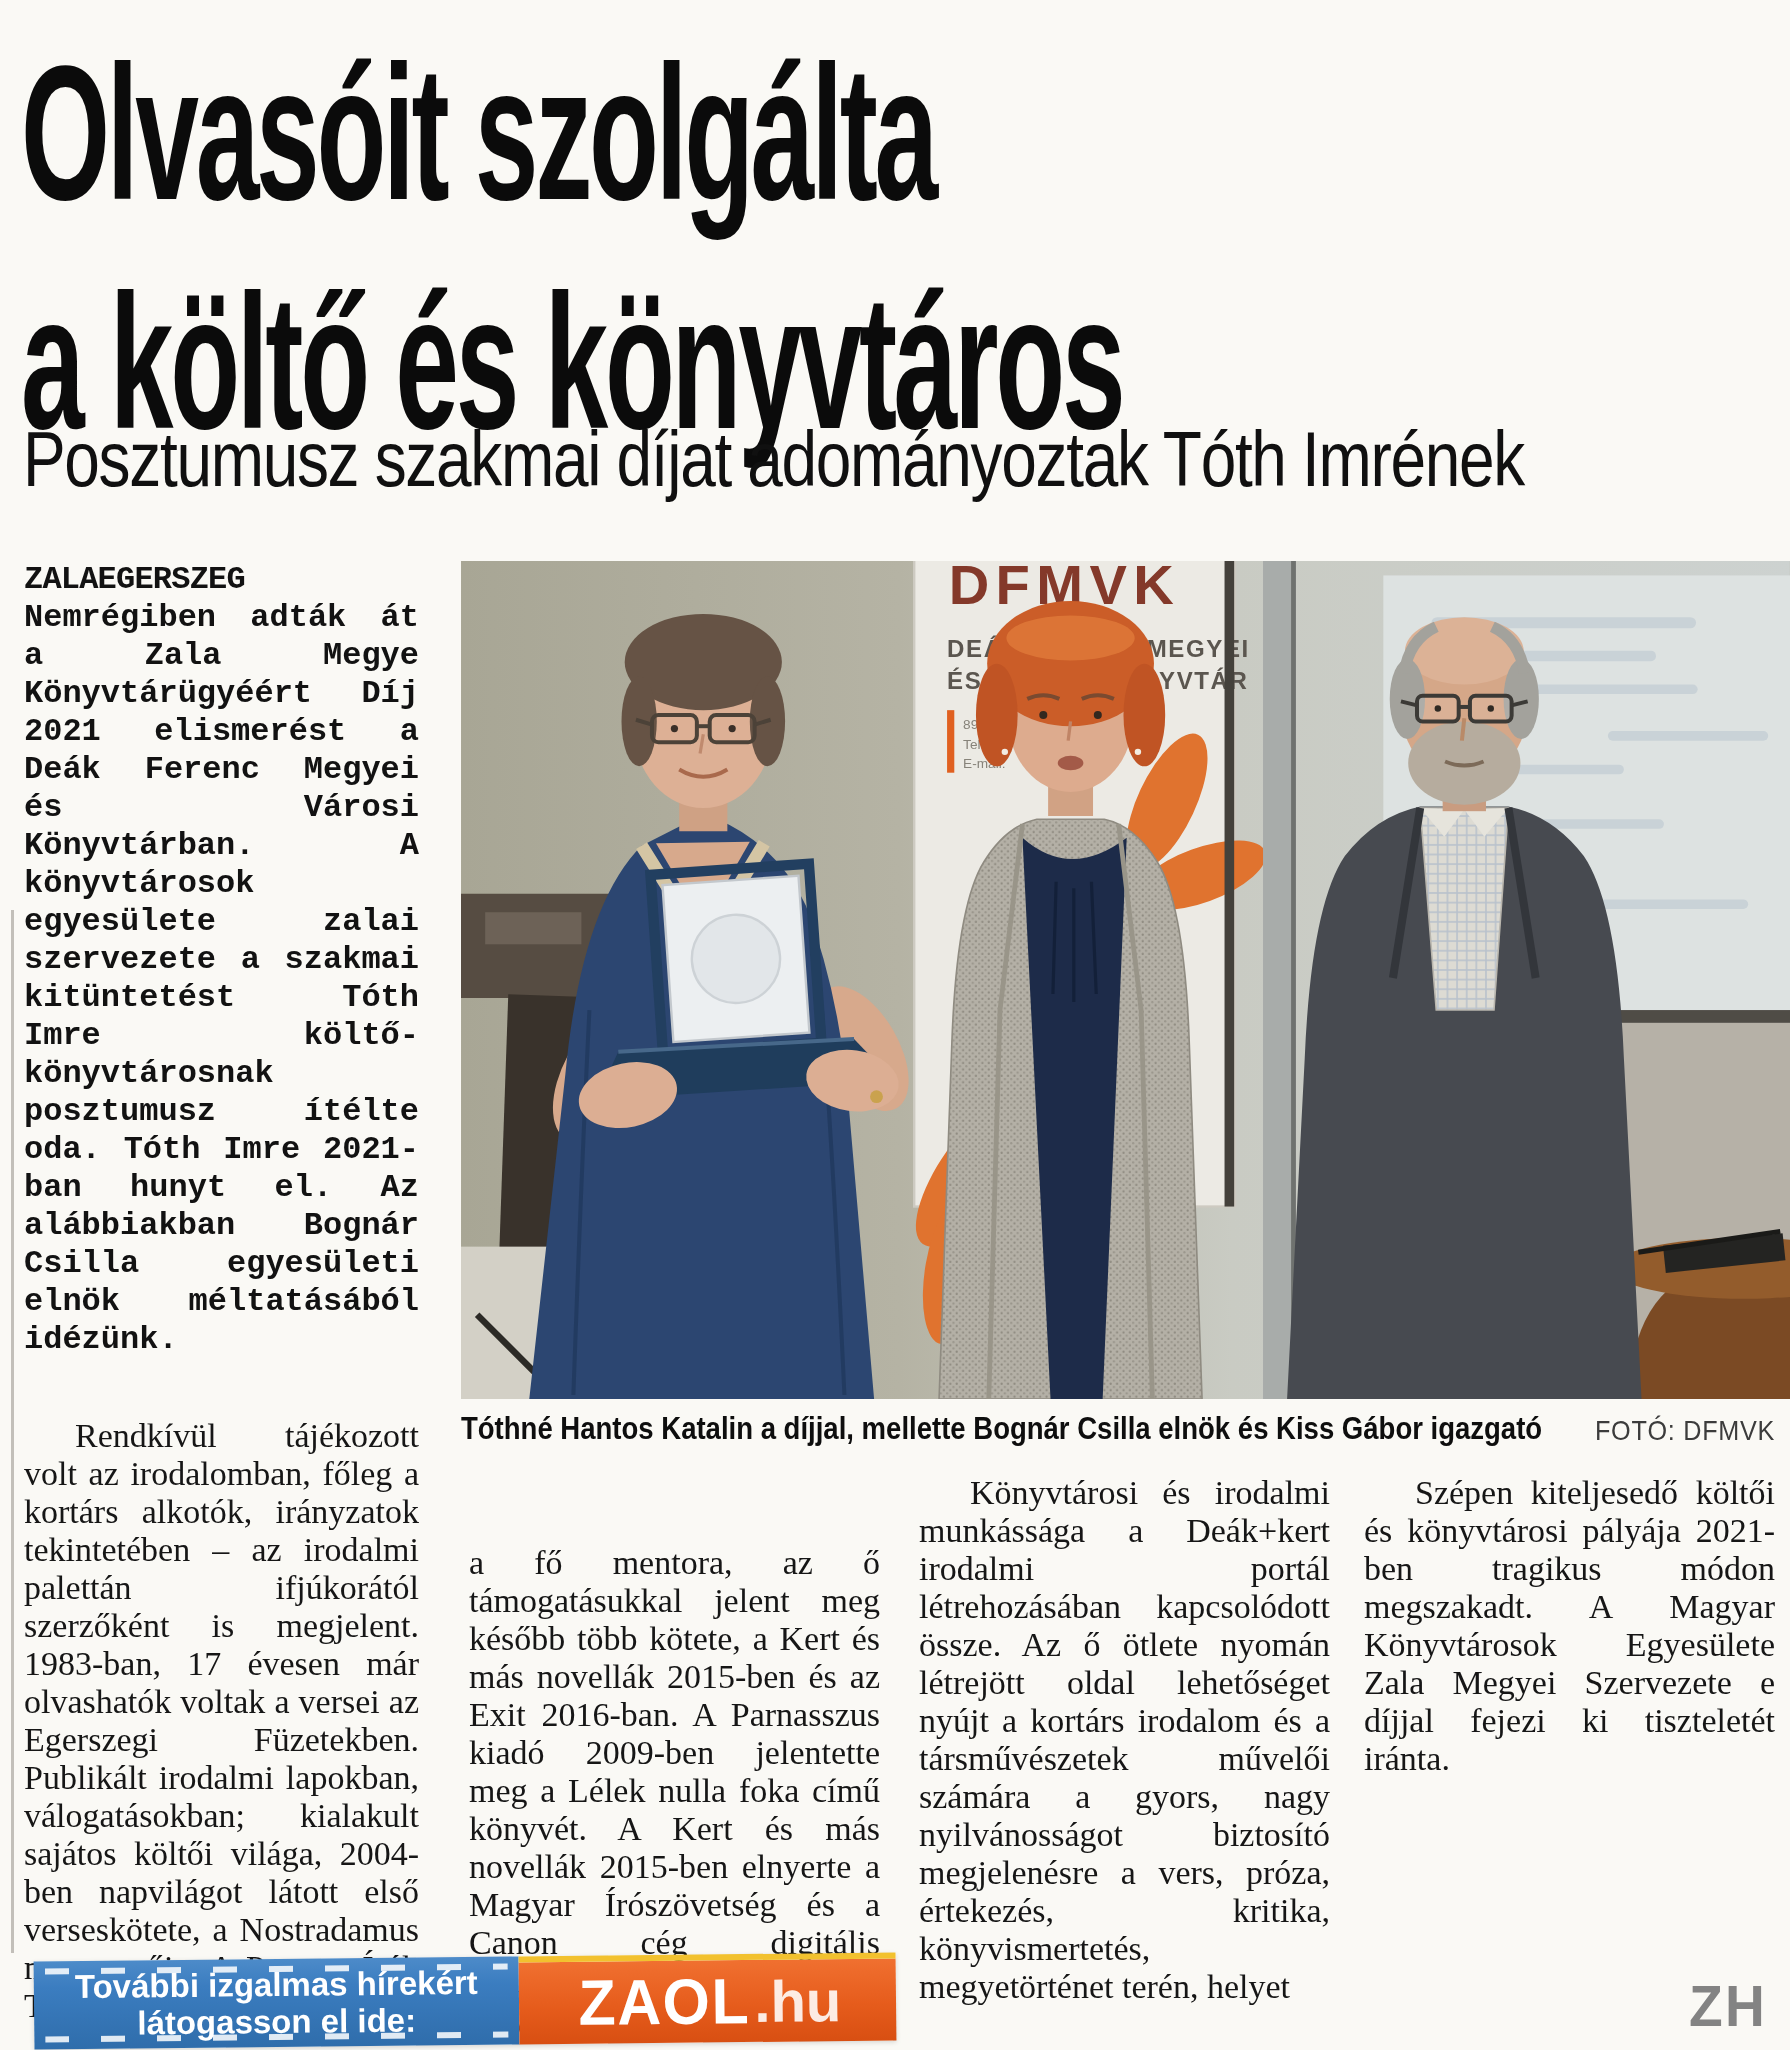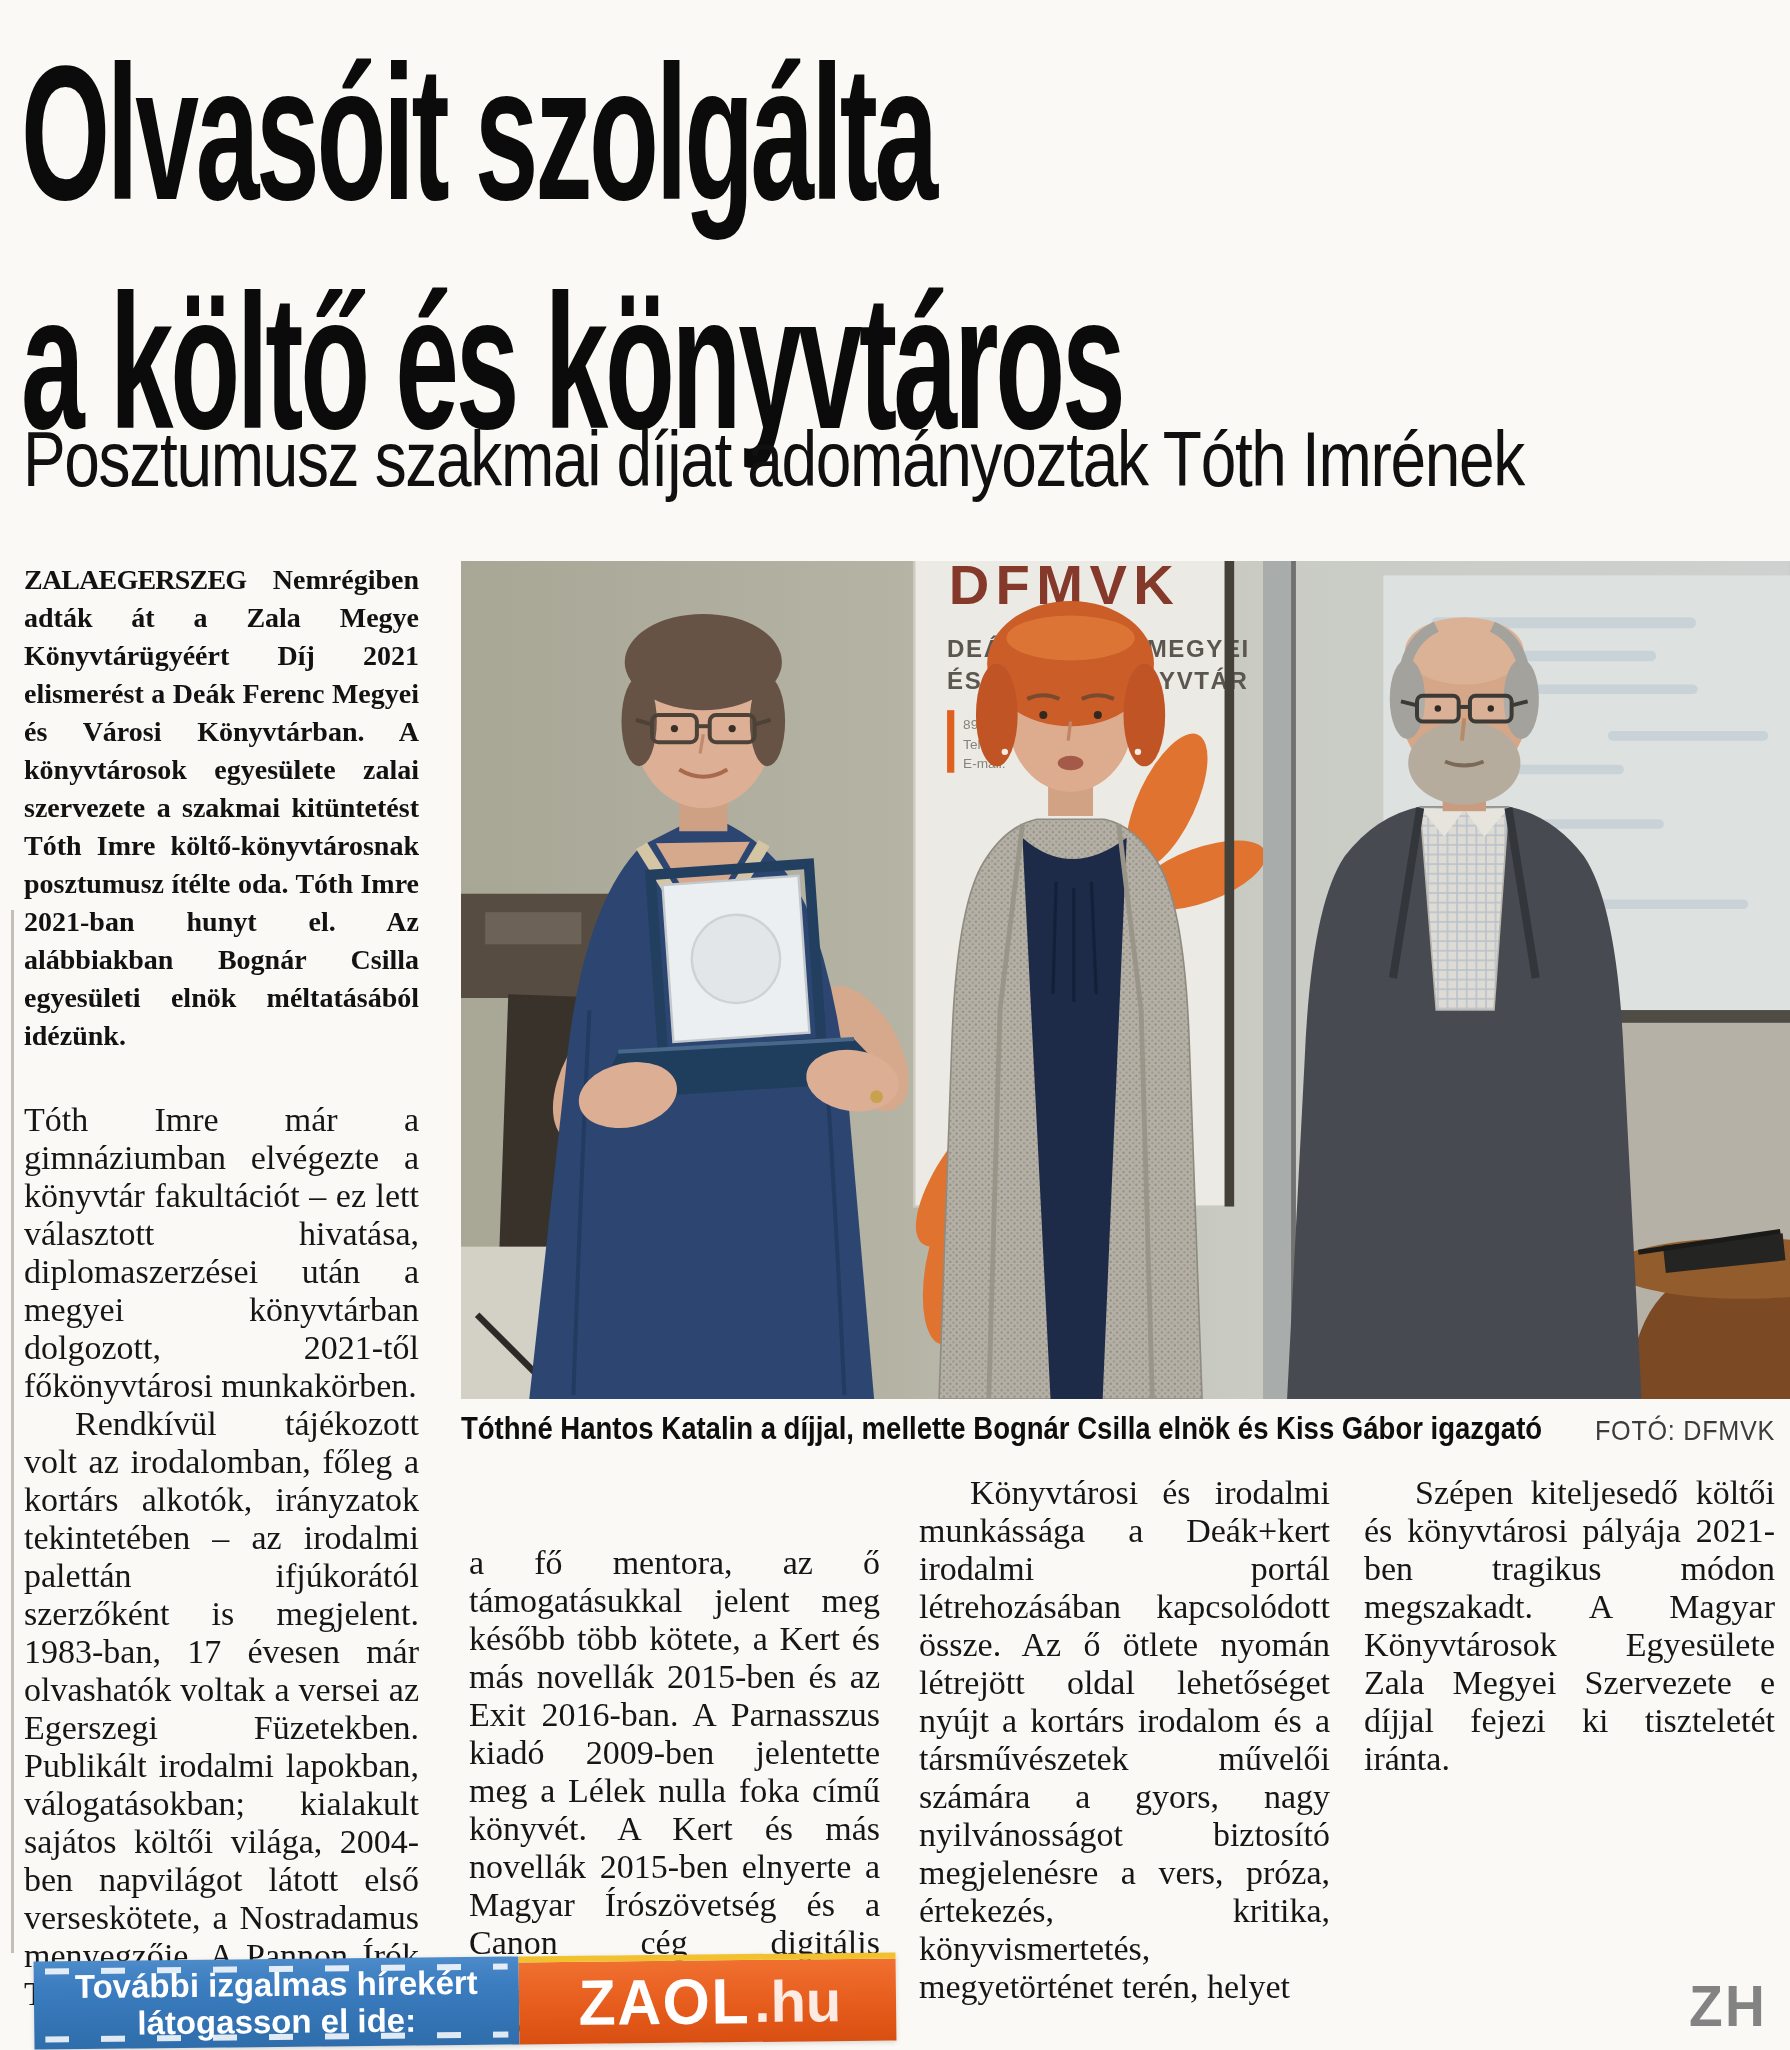--- a/index.html
+++ b/index.html
@@ -36,23 +36,23 @@
     position:absolute; text-align:justify;
     font-size:34px; line-height:38px;
     hyphens:auto; -webkit-hyphens:auto;
   }
   .col-1 { left:24px;  top:561px;  width:395px; }
   .col-2 { left:469px; top:1544px; width:411px; }
   .col-3 { left:919px;top:1474px; width:411px; }
   .col-4 { left:1364px;top:1474px; width:411px; }
 
   p.lead {
-    font-family:Liberation Serif, serif;
-    font-weight:700; font-size:28px; line-height:38px;
-    color:#121212; margin-bottom:46px;
+    font-family:Liberation Mono, monospace;
+    font-weight:700; font-size:32px; line-height:38px;
+    color:#121212; margin-bottom:58px;
   }
   .lead-loc { font-weight:700; letter-spacing:-0.8px; }
   p.serif { margin:0; }
   p.indent { text-indent:1.5em; }
 
   
   .photo-wrap {
     position:absolute; left:461px; top:561px; width:1329px; height:838px;
     overflow:hidden; background:#b3b1a2;
   }
@@ -125,21 +125,20 @@
 
   <h1 class="headline">
     <span>Olvasóit szolgálta</span><br>
     <span>a költő és könyvtáros</span>
   </h1>
 
   <h2 class="subheadline">Posztumusz szakmai díjat adományoztak Tóth Imrének</h2>
 
   <div class="col col-1">
     <p class="lead"><span class="lead-loc">ZALAEGERSZEG</span> <span>Nemrégiben adták át a Zala Megye Könyvtárügyéért Díj 2021 elismerést a Deák Ferenc Megyei és Városi Könyvtárban. A könyvtárosok egyesülete zalai szervezete a szakmai kitüntetést Tóth Imre költő-könyvtárosnak posztumusz ítélte oda. Tóth Imre 2021-ban hunyt el. Az alábbiakban Bognár Csilla egyesületi elnök méltatásából idézünk.</span></p>
-    <p class="serif">Tóth Imre már a gimnáziumban elvégezte a könyvtár fakultációt – ez lett választott hivatása, diplomaszerzései után a megyei könyvtárban dolgozott, 2021-től főkönyvtárosi munkakörben.</p>
     <p class="serif indent">Rendkívül tájékozott volt az irodalomban, főleg a kortárs alkotók, irányzatok tekintetében – az irodalmi palettán ifjúkorától szerzőként is megjelent. 1983-ban, 17 évesen már olvashatók voltak a versei az Egerszegi Füzetekben. Publikált irodalmi lapokban, válogatásokban; kialakult sajátos költői világa, 2004-ben napvilágot látott első verseskötete, a Nostradamus menyegzője. A Pannon Írók Társasága volt</p>
   </div>
 
   <div class="photo-wrap">
     <svg width="1329" height="838" viewBox="0 0 1657 1045" xmlns="http://www.w3.org/2000/svg">
       <defs>
         <linearGradient id="wallgrad" x1="0" y1="0" x2="1" y2="0">
           <stop offset="0" stop-color="#a8a695"></stop>
           <stop offset="0.33" stop-color="#b5b3a4"></stop>
           <stop offset="0.58" stop-color="#c9cbc3"></stop>

